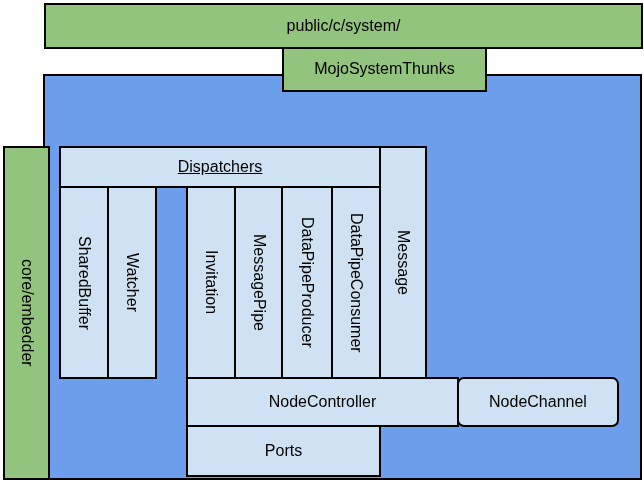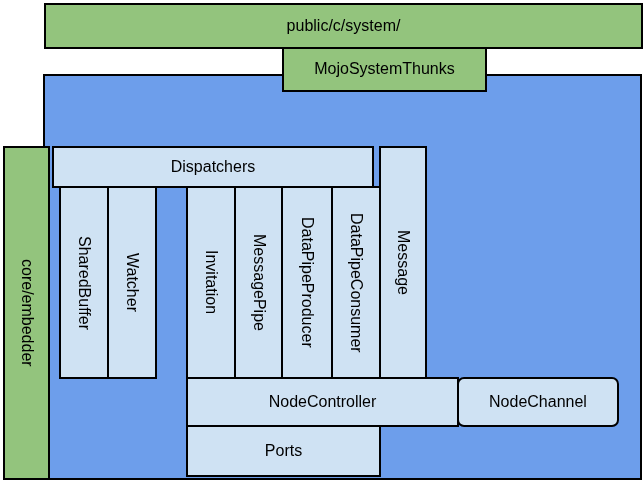--- a/index.html
+++ b/index.html
@@ -38,21 +38,21 @@
     writing-mode: vertical-rl;
     white-space: nowrap;
   }
 
   
   #public-bar      { left: 42px;  top: 1px;   width: 599px; height: 46px; }
   #blue-container  { left: 41px;  top: 72px;  width: 599px; height: 406px; }
   #thunks-box      { left: 238px; top: 45px;  width: 205px; height: 45px; margin-left: 42px; }
   #entrypoints-box { left: 57px;  top: 87px;  width: 560px; height: 59px;
                      flex-direction: column; }
-  #dispatchers-box { left: 50px;  top: 144px; width: 322px; height: 42px; }
+  #dispatchers-box { left: 57px;  top: 144px; width: 322px; height: 42px; text-decoration: underline; }
   #embedder-bar    { left: 1px;   top: 144px; width: 47px;  height: 334px; }
 
   .column          { top: 184px;  height: 193px; }
   #sharedbuffer-box{ left: 57px;  width: 50px; }
   #watcher-box     { left: 105px; width: 50px; }
   #invitation-box  { left: 184px; width: 50px; }
   #messagepipe-box { left: 232px; width: 49px; }
   #datapipeproducer-box { left: 279px; width: 52px; }
   #datapipeconsumer-box { left: 329px; width: 50px; }
   #message-box     { left: 377px; top: 144px; width: 48px; height: 233px; }

